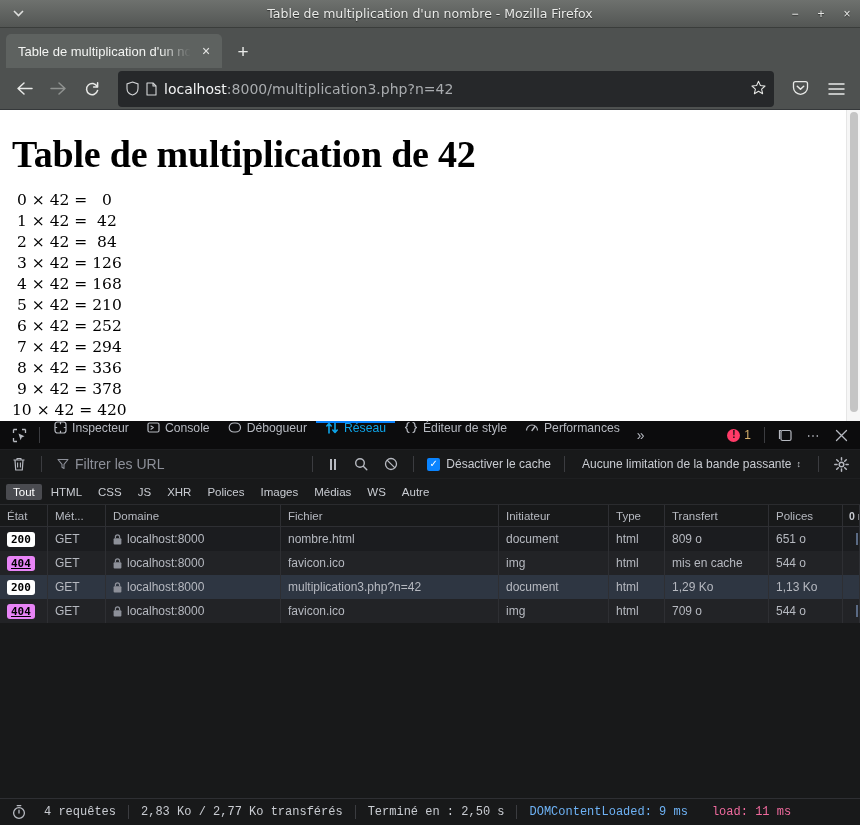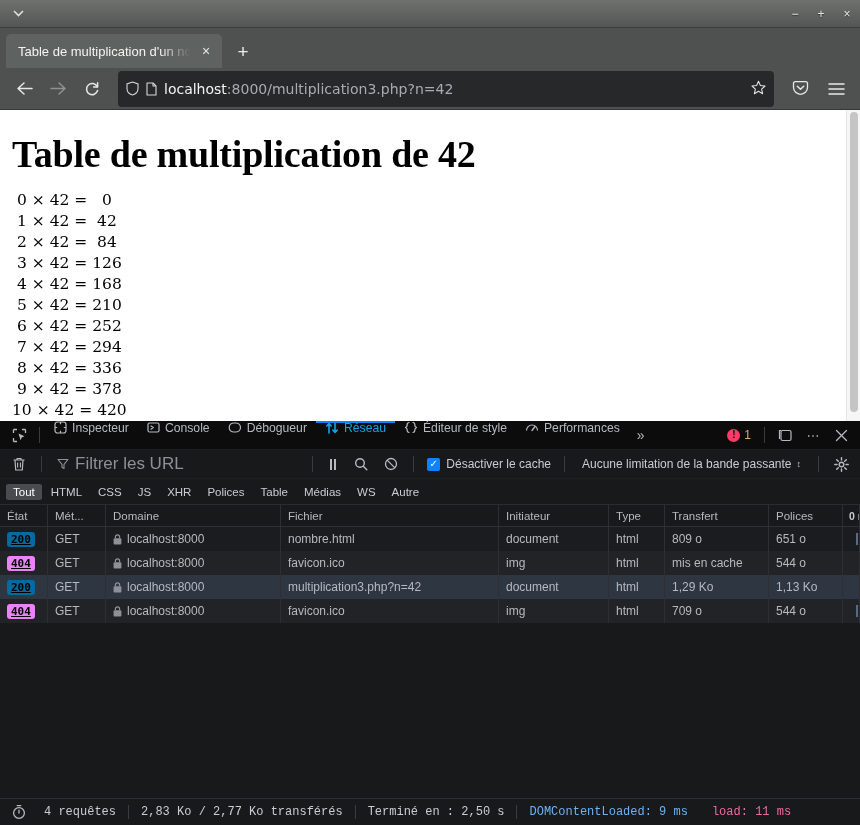--- a/index.html
+++ b/index.html
@@ -158,21 +158,21 @@
     background: #18191a;
     display: flex; align-items: center; gap: 4px;
     padding: 0 6px;
     border-bottom: 1px solid #1e1f21;
   }
   .trash { width: 26px; height: 24px; display:flex; align-items:center; justify-content:center; color:#b6b9c0; }
   .filt-input {
     flex: 1; height: 22px; display: flex; align-items: center; gap: 6px;
     padding: 0 6px; min-width: 0;
   }
-  .filt-input .ph { font-size: 17px; color: #8d9099; }
+  .filt-input .ph { font-size: 14px; color: #8d9099; }
   .pausebtn { display:flex; gap:2px; padding: 0 8px; }
   .pausebtn i { display:block; width:2px; height:11px; background:#b6b9c0; }
   .chk-wrap { display:flex; align-items:center; gap:6px; padding: 0 4px; }
   .chk {
     width: 13px; height: 13px; background: #0a84ff; border-radius: 2px;
     display:flex; align-items:center; justify-content:center;
     color:#fff; font-size:10px; line-height:1;
   }
   .chk-label { font-size: 12px; color: #c9ccd2; }
   .throttle { display:flex; align-items:center; gap:5px; padding: 0 8px; font-size: 12px; color:#c9ccd2; }
@@ -216,21 +216,21 @@
   .c-init  { width: 110px; flex: 0 0 110px; }
   .c-type  { width: 56px; flex: 0 0 56px; }
   .c-trans { width: 104px; flex: 0 0 104px; }
   .c-size  { width: 74px; flex: 0 0 74px; }
   .c-time  { flex: 1; border-right: none; }
   .badge {
     font-family: "DejaVu Sans Mono", monospace;
     font-size: 11px; font-weight: bold; line-height: 1;
     padding: 2px 4px; border-radius: 3px; color: #000;
   }
-  .badge.s200 { background: #0369a1; text-decoration: underline; }
+  .badge.s200 { background: #ffffff; }
   .badge.s404 { background: #e884f6; text-decoration: underline; }
   .lock { color: #8d9099; font-size: 11px; line-height:1; display:flex; }
   .time-cell { display:flex; align-items:center; gap:5px; font-size: 10.5px; font-weight: bold; color:#c9ccd2; padding-left:6px; }
   .tick { width:2px; height:12px; background:#5a6a84; display:block; }
   .tick.hidden { visibility: hidden; }
 
   
   .statusbar {
     height: 27px; flex: 0 0 27px;
     background: #18191a;
@@ -247,20 +247,21 @@
 <body>
 
 <div class="window">
 
   <div class="titlebar">
     <div class="tb-menu">
       <svg width="11" height="7" viewBox="0 0 11 7">
           <path d="M1 1 L5.5 5.5 L10 1" fill="none" stroke="#dfe0de" stroke-width="1.6"></path>
         </svg>
     </div>
+    <div class="tb-title">Table de multiplication d'un nombre - Mozilla Firefox</div>
     <div class="tb-btns">
       <div class="tb-btn">−</div>
       <div class="tb-btn">+</div>
       <div class="tb-btn">×</div>
     </div>
   </div>
 
   <div class="tabstrip">
     <div class="tab">
       <div class="tab-title">Table de multiplication d'un nombre</div>
@@ -479,21 +480,21 @@
       </div>
     </div>
 
     <div class="dt-typebar">
       <div class="type-pill active">Tout</div>
       <div class="type-pill">HTML</div>
       <div class="type-pill">CSS</div>
       <div class="type-pill">JS</div>
       <div class="type-pill">XHR</div>
       <div class="type-pill">Polices</div>
-      <div class="type-pill">Table</div>
+      <div class="type-pill">Images</div>
       <div class="type-pill">Médias</div>
       <div class="type-pill">WS</div>
       <div class="type-pill">Autre</div>
     </div>
 
     <div class="net-table">
       <div class="net-head">
         <div class="cell c-state">État</div>
         <div class="cell c-meth">Mét...</div>
         <div class="cell c-dom">Domaine</div>

